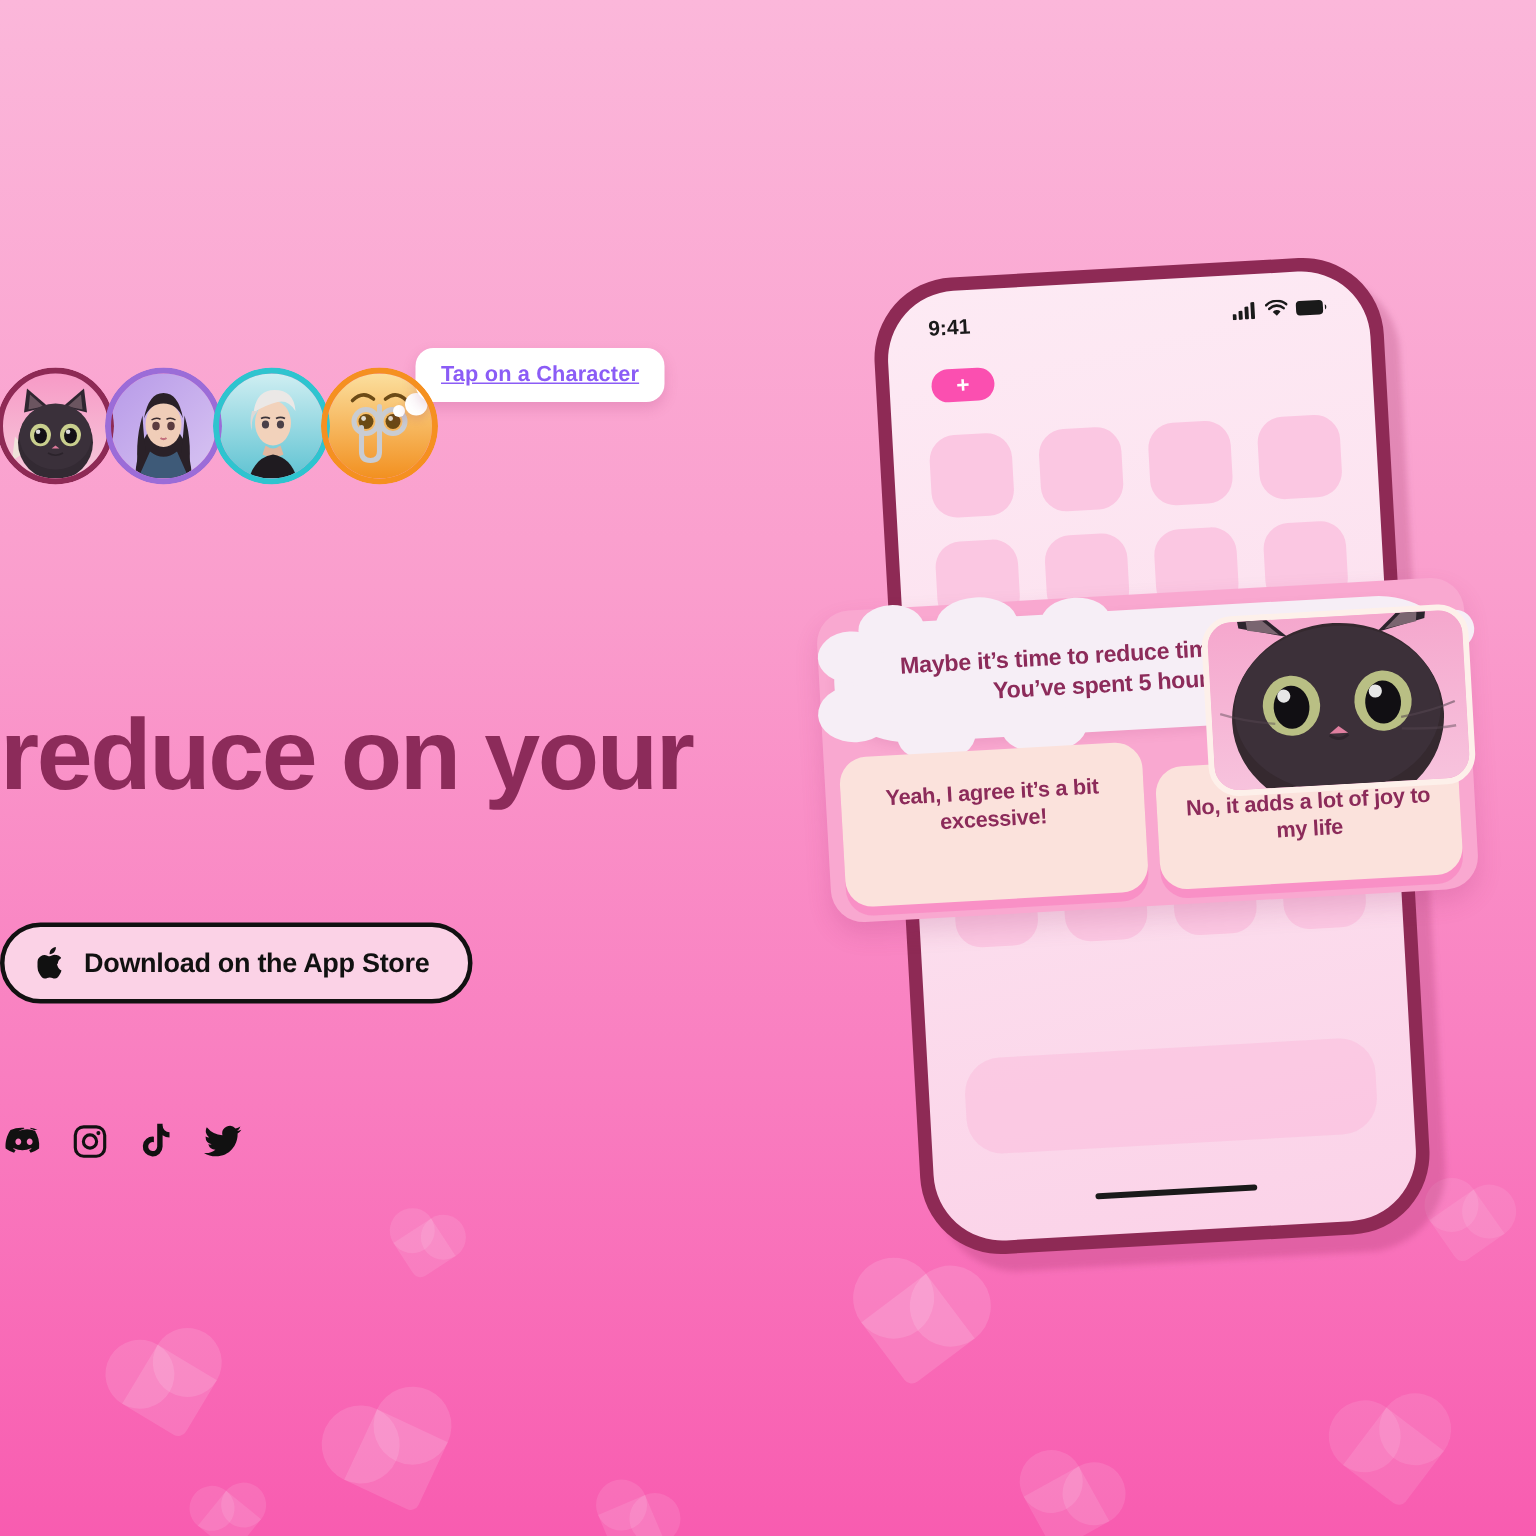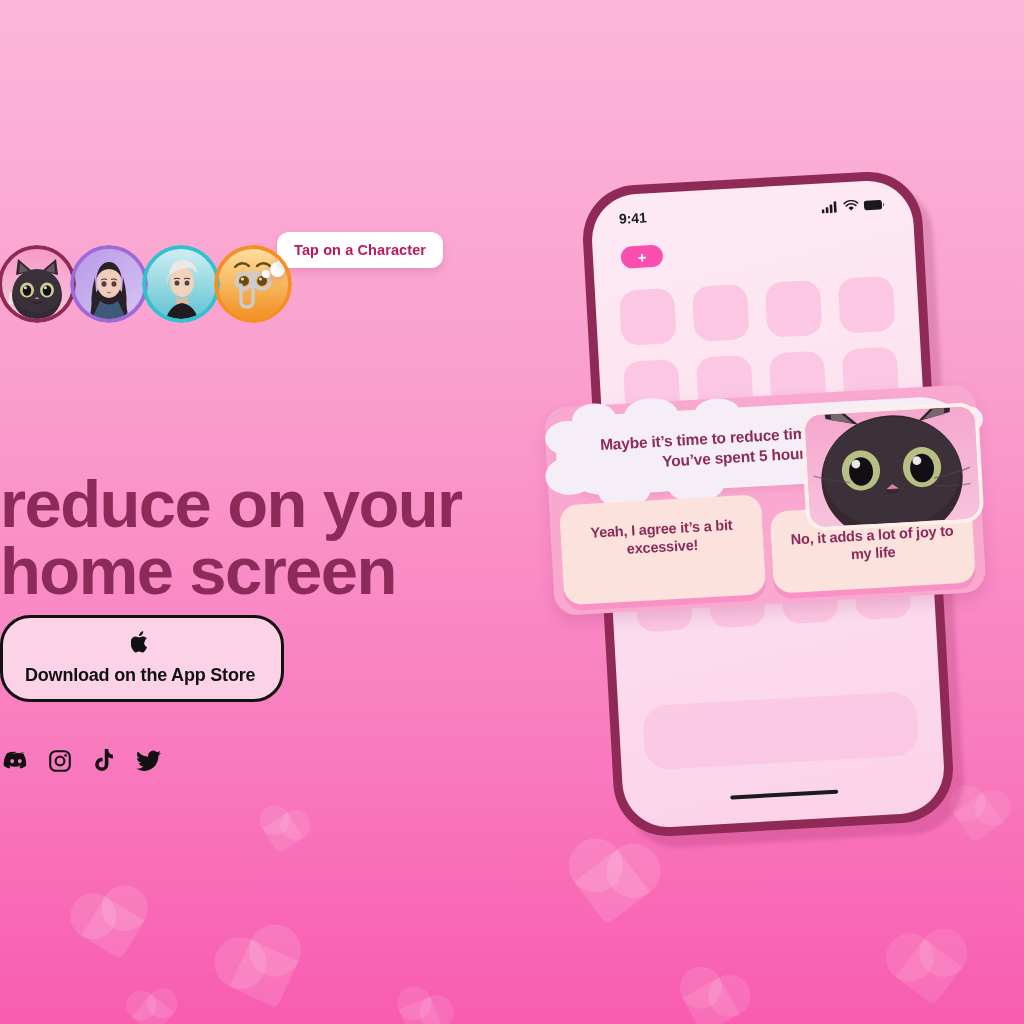--- a/index.html
+++ b/index.html
@@ -86,28 +86,29 @@
     overflow: hidden;
   }
   .avatar svg { display: block; width: 100%; height: 100%; }
 
   
   .tooltip {
     position: absolute;
     left: 277px;
     top: 232px;
     background: #ffffff;
-    color: #be185d;
+    color: #8b5cf6;
     font-size: 14.5px;
     font-weight: bold;
     padding: 10px 17px;
     border-radius: 12px;
     box-shadow: 0 4px 9px rgba(150, 40, 100, 0.18);
     white-space: nowrap;
     letter-spacing: 0.1px;
+    text-decoration: underline;
   }
   .tip-dot {
     position: absolute;
     border-radius: 50%;
     background: #ffffff;
     box-shadow: 0 3px 6px rgba(150, 40, 100, 0.16);
   }
   .tip-dot.big  { width: 15px; height: 15px; left: 270px; top: 262px; }
   .tip-dot.small{ width: 8px;  height: 8px;  left: 262px; top: 270px; }
 
@@ -135,21 +136,20 @@
     background: #fbd2e6;
     border: 3px solid #111111;
     border-radius: 30px;
     padding: 13px 26px 13px 22px;
     color: #111111;
     font-size: 18px;
     font-weight: bold;
     letter-spacing: -0.2px;
     box-sizing: border-box;
     cursor: pointer;
-    flex-direction: column;
   }
   .appstore-btn .apple-icon { display: flex; align-items: center; }
 
   
   .social-row {
     position: absolute;
     left: 3px;
     top: 748px;
     display: flex;
     align-items: center;
@@ -469,21 +469,21 @@
           </svg>
         </div>
         <div class="ring" style="border-color:#f59020"></div>
       </div>
     </div>
 
     <div class="tip-dot small"></div>
     <div class="tip-dot big"></div>
     <div class="tooltip">Tap on a Character</div>
 
-    <h1 class="headline"><br><span>reduce on your</span><br><span>home screen</span></h1>
+    <h1 class="headline"><br><span>reduce on your</span><br></h1>
 
     <div class="appstore-btn">
       <span class="apple-icon">
         <svg width="19" height="22" viewBox="0 0 19 22">
           <path d="M13.6 11.5c0-2.6 2.1-3.8 2.2-3.9-1.2-1.8-3.1-2-3.8-2-1.6-.2-3.1.9-3.9.9-.8 0-2.1-.9-3.4-.9C2.9 5.7 1.3 6.7.4 8.3c-1.8 3.2-.5 7.9 1.3 10.5.9 1.3 1.9 2.7 3.2 2.6 1.3-.1 1.8-.8 3.3-.8 1.5 0 2 .8 3.4.8 1.4 0 2.3-1.3 3.1-2.6.6-.9 1-1.8 1.3-2.8-2.6-1-3-4.4-3-4.5zM11.2 3.6c.7-.9 1.2-2.1 1-3.3-1 0-2.3.7-3 1.6-.7.8-1.3 2-1.1 3.2 1.1.1 2.3-.6 3.1-1.5z" fill="#111111"></path>
         </svg>
       </span>
       <span>Download on the App Store</span>
     </div>
 

